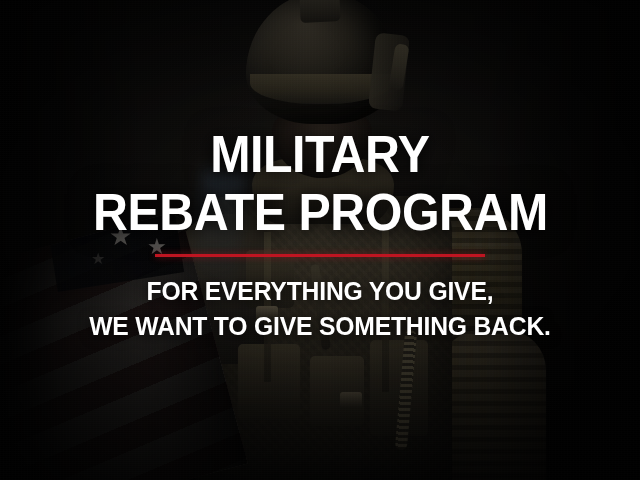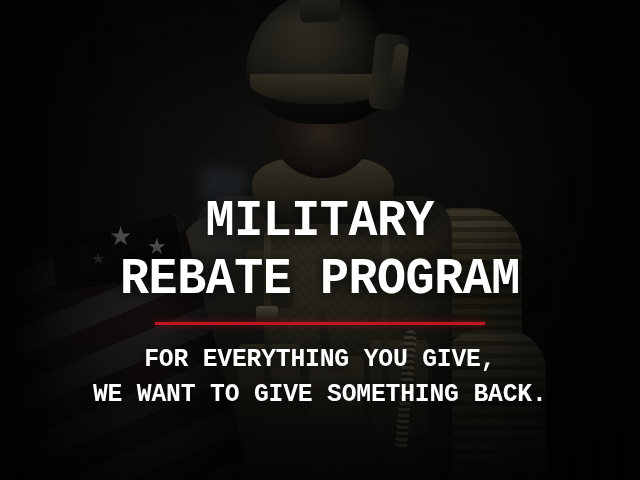--- a/index.html
+++ b/index.html
@@ -251,22 +251,21 @@
       repeating-linear-gradient(0deg, rgba(255,255,255,.05) 0 1px, rgba(0,0,0,0) 1px 2px),
       repeating-linear-gradient(90deg, rgba(255,255,255,.04) 0 1px, rgba(0,0,0,0) 1px 3px);
   }
 
   
   .overlay {
     position:absolute; inset:0;
     display:flex;
     flex-direction:column;
     align-items:center;
-    justify-content:center;
-    font-family:Liberation Mono, monospace;
+    justify-content:flex-start;
   }
   .headline {
     text-align:center;
     color:#ffffff;
     font-weight:bold;
     letter-spacing:-0.5px;
     text-shadow: 0 2px 14px rgba(0,0,0,.75), 0 0 28px rgba(0,0,0,.55);
     line-height:1.0;
   }
   .headline-1 {

